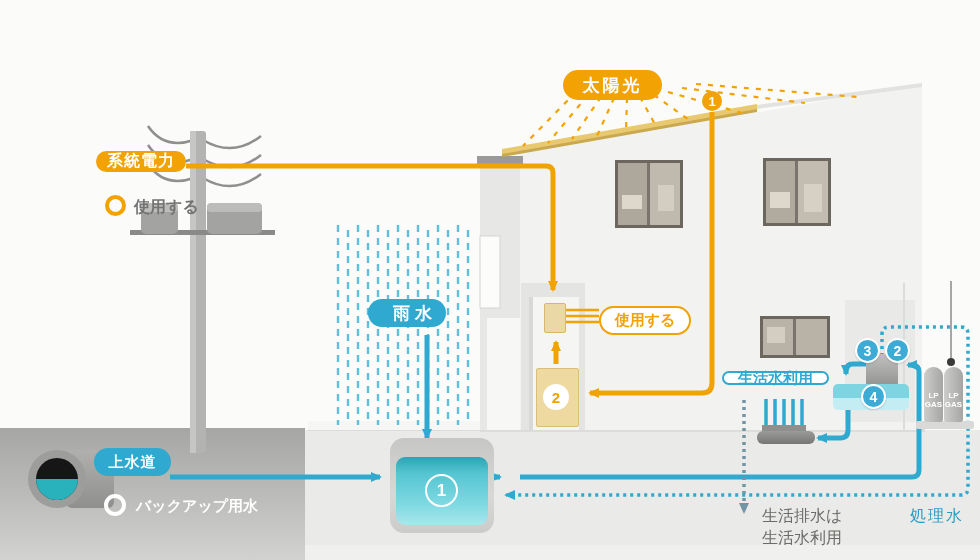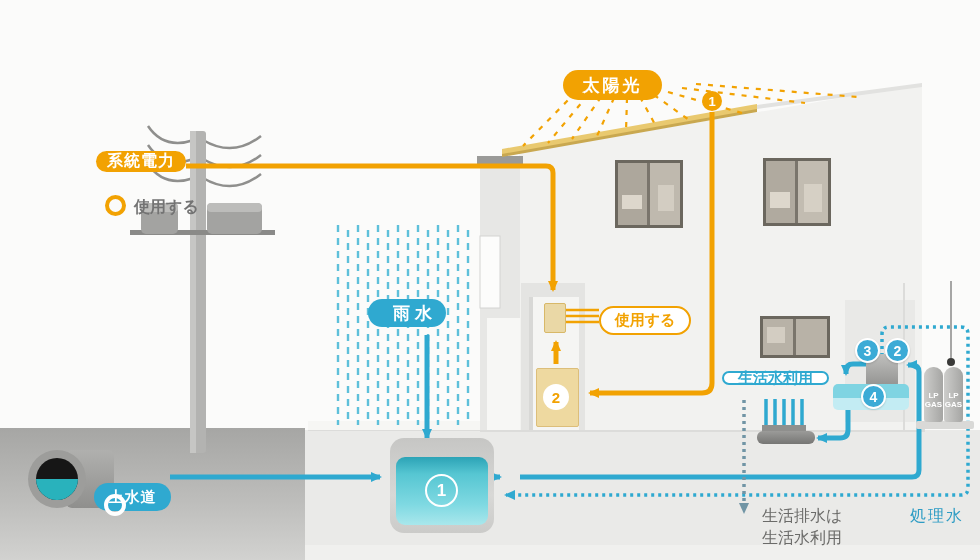--- a/index.html
+++ b/index.html
@@ -252,22 +252,23 @@
   <div class="abs pill orange" style="left:563px;top:42px;width:99px;height:30px;font-size:17px;letter-spacing:3px;margin-top:28px;">太陽光</div>
 
   <div class="abs pill orange" style="left:96px;top:151px;width:90px;height:21px;font-size:16px;letter-spacing:1px;">系統電力</div>
   <div class="abs ring" style="left:105px;top:195px;width:21px;height:21px;border:4px solid #F2A202;"></div>
   <div class="abs legend-text" style="left:134px;top:197px;color:#737373;font-size:16px;">使用する</div>
 
   <div class="abs outline-label" style="left:599px;top:306px;width:92px;height:29px;border:2.5px solid #F2A202;color:#F2A202;font-size:15px;">使用する</div>
 
   <div class="abs pill blue" style="left:368px;top:299px;width:78px;height:28px;font-size:17px;letter-spacing:5px;padding-left:16px;">雨水</div>
 
-  <div class="abs pill blue" style="left:94px;top:483px;width:77px;height:28px;font-size:15px;letter-spacing:1px;">上水道</div>
+  <div class="abs pill blue" style="left:94px;top:448px;width:77px;height:28px;font-size:15px;letter-spacing:1px;">上水道</div>
   <div class="abs ring" style="left:104px;top:494px;width:22px;height:22px;border:4px solid #fff;"></div>
+  <div class="abs legend-text" style="left:136px;top:497px;color:#fff;font-size:15px;">バックアップ用水</div>
 
   <div class="abs outline-label" style="left:722px;top:371px;width:107px;height:14px;border:2.5px solid #2FA9D0;color:#2FA9D0;font-size:15px;">生活水利用</div>
 
 
   <div class="abs legend-text" style="left:910px;top:506px;color:#2D9CC4;font-size:16px;letter-spacing:2px;font-weight:normal;">処理水</div>
 
   <div class="abs" style="left:762px;top:505px;color:#6b6b69;font-size:16px;line-height:22px;">
     <div>生活排水は</div>
     <div>生活水利用</div>
   </div>

